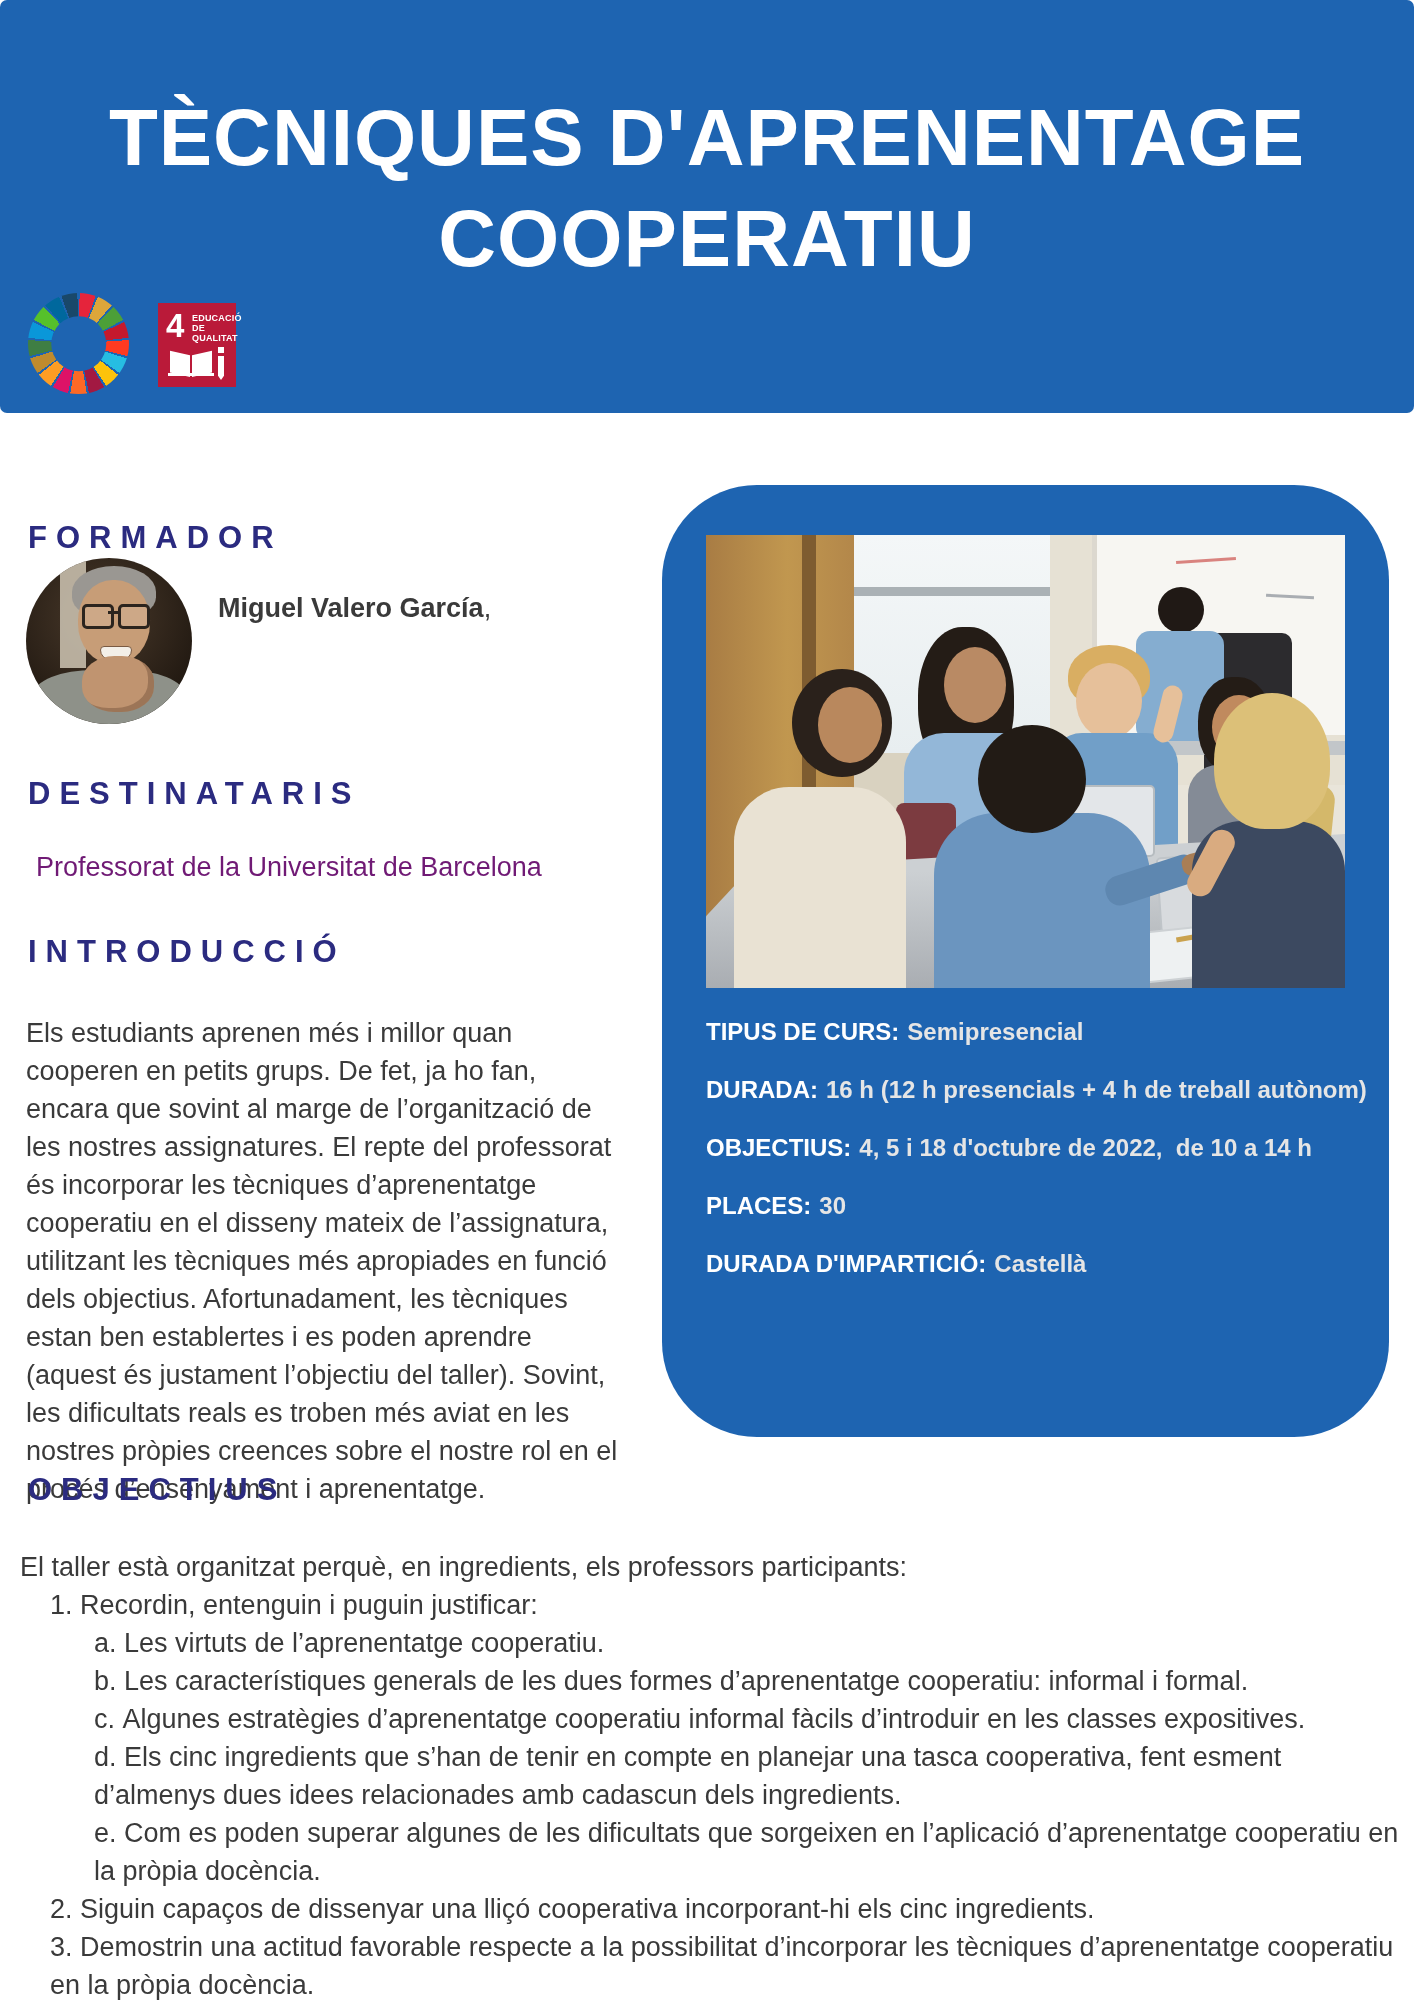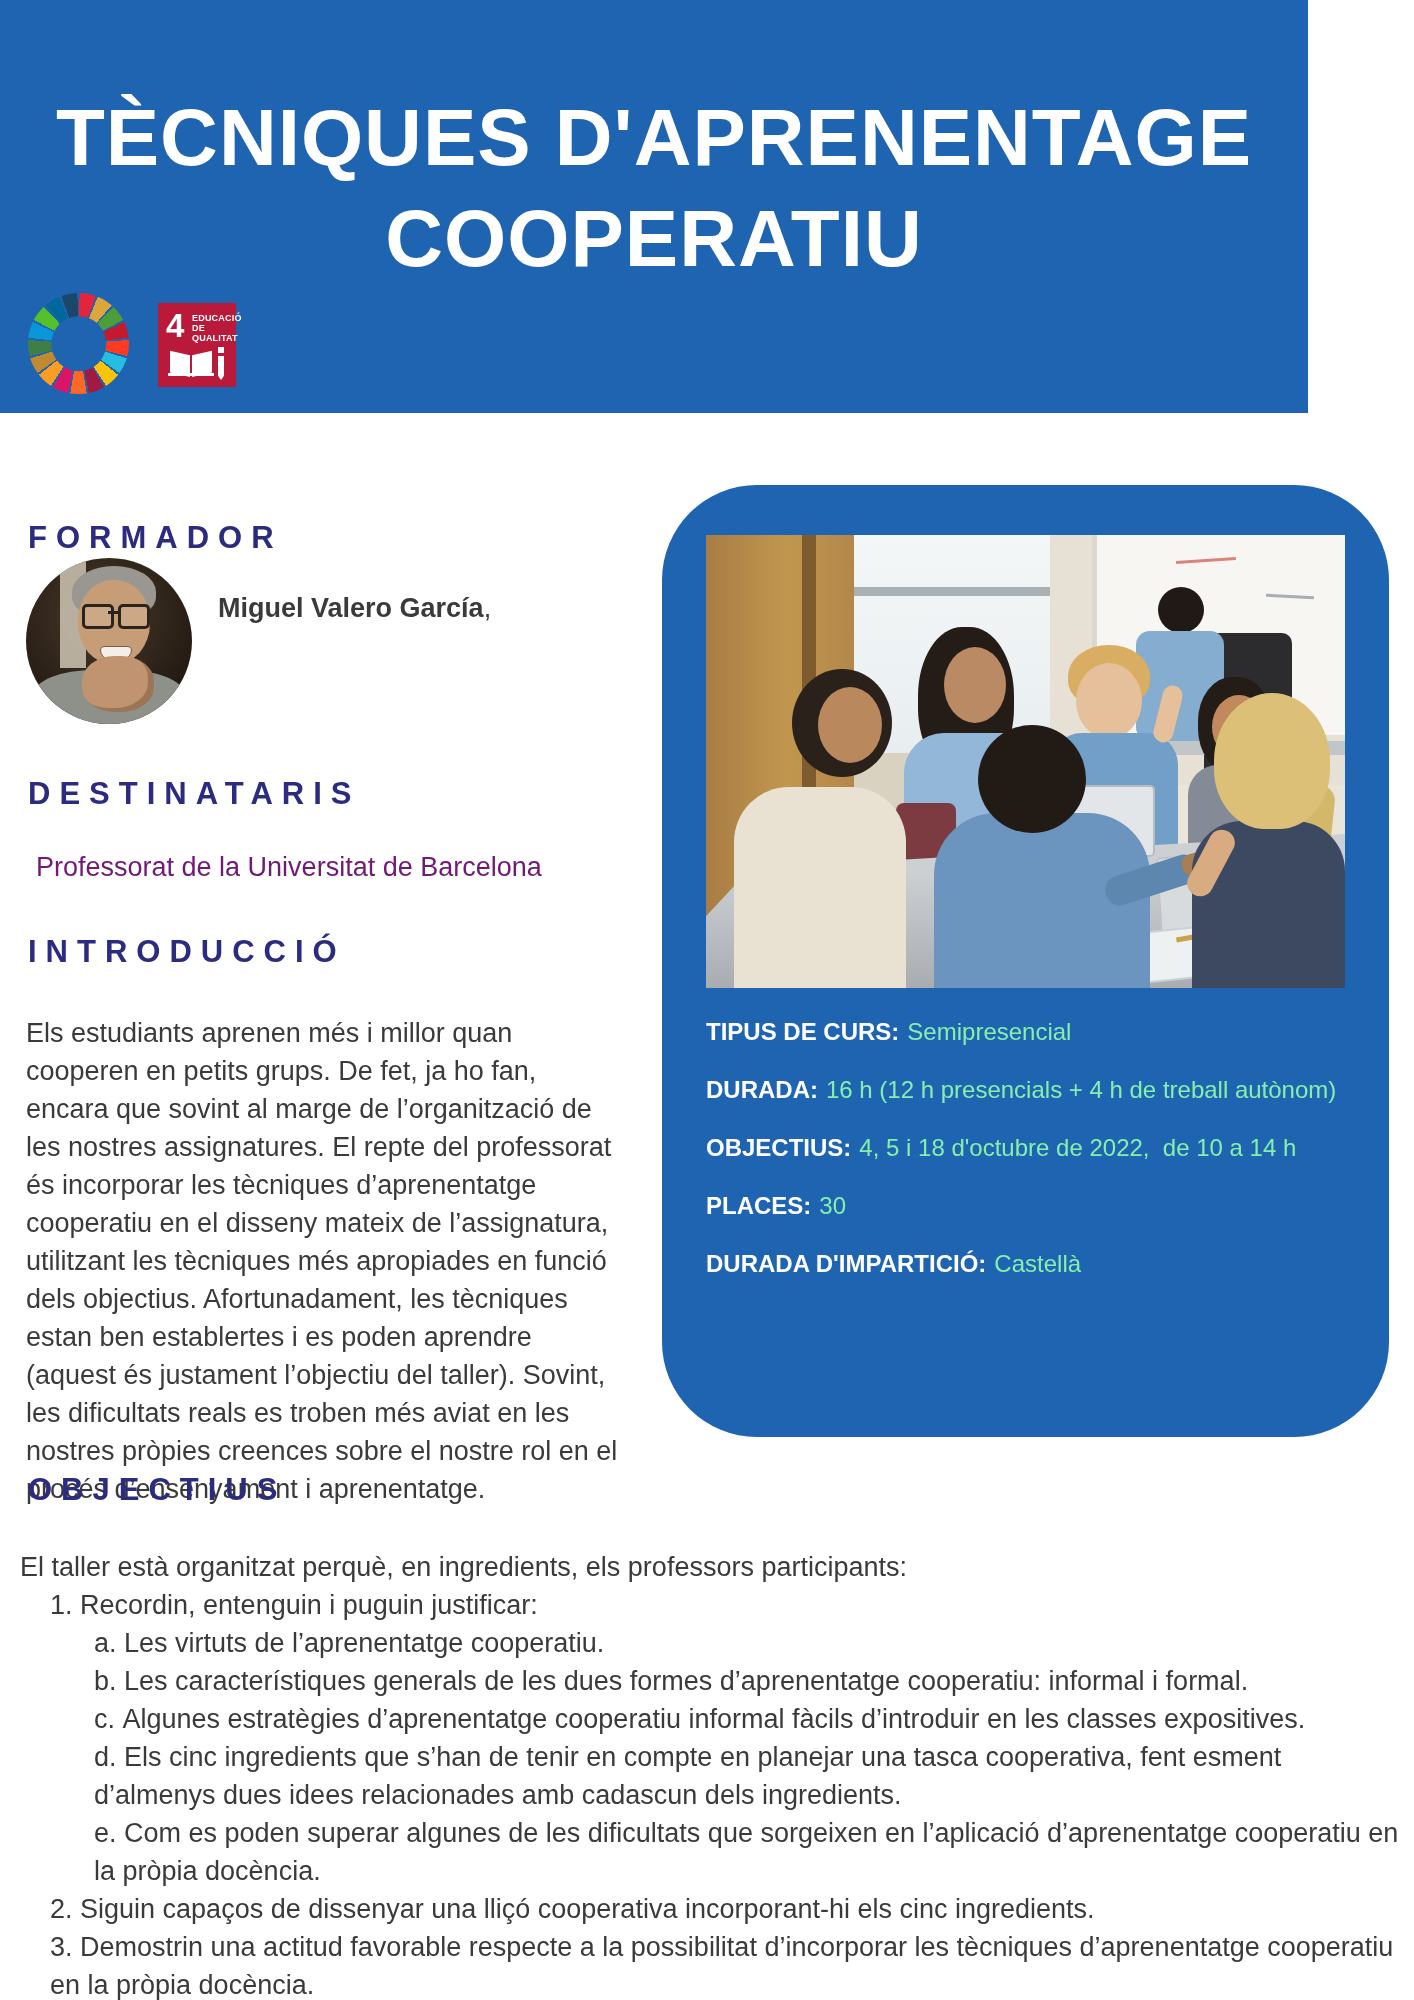--- a/index.html
+++ b/index.html
@@ -1,20 +1,20 @@
 <!DOCTYPE html>
 <html><head>
 <meta charset="utf-8">
 <style>
   html,body{margin:0;padding:0;background:#ffffff;}
   .page{position:relative;width:1414px;height:2000px;background:#ffffff;overflow:hidden;
         font-family:"Liberation Sans","DejaVu Sans",sans-serif;color:#3e3e3e;}
 
   
-  .header{position:absolute;left:0;top:0;width:1308px;height:413px;background:#1e64b1;}
+  .header{position:absolute;left:0;top:0;width:1414px;height:413px;background:#1e64b1;border-radius:7px;}
   .header h1{margin:0 auto;padding-top:88px;max-width:1350px;text-align:center;
              color:#ffffff;font-size:80px;font-weight:bold;line-height:1.26;letter-spacing:1px;}
   .sdg-wheel{position:absolute;left:28px;top:293px;width:101px;height:101px;border-radius:50%;}
   .sdg-wheel .hole{position:absolute;left:50%;top:50%;width:55%;height:55%;transform:translate(-50%,-50%);
                    border-radius:50%;background:#1e64b1;}
   .sdg-badge{position:absolute;left:158px;top:303px;width:78px;height:84px;background:#ba1a39;}
   .badge-num{position:absolute;left:8px;top:6px;color:#fff;font-size:33px;font-weight:bold;line-height:1;}
   .badge-label{position:absolute;left:34px;top:10px;color:#fff;font-size:9px;font-weight:bold;line-height:10px;letter-spacing:.2px;}
   .book-icon{position:absolute;left:12px;top:44px;width:54px;height:34px;}
   .book-page-l{position:absolute;left:0;top:2px;width:20px;height:28px;background:#fff;
@@ -100,21 +100,21 @@
   .ph-m4-arm{left:398px;top:330px;width:96px;height:30px;border-radius:14px;background:#5e87b0;transform:rotate(-18deg);}
   .ph-m4-hand{left:476px;top:318px;width:26px;height:22px;border-radius:40%;background:#a97e55;transform:rotate(-14deg);}
   .ph-w6-torso{left:486px;top:286px;width:153px;height:167px;border-radius:50px 50px 0 0;background:#3c4960;}
   .ph-w6-hair{left:508px;top:158px;width:116px;height:136px;border-radius:50% 50% 44% 44%;background:#dcc078;}
   .ph-w6-pony{left:592px;top:250px;width:30px;height:160px;border-radius:16px;background:#d4b86a;transform:rotate(6deg);}
   .ph-w6-arm{left:492px;top:292px;width:26px;height:72px;border-radius:13px;background:#d9ab80;transform:rotate(28deg);}
 
   .card-details{position:absolute;left:44px;top:534px;width:660px;}
   .detail-row{margin-bottom:33px;font-size:24px;line-height:25px;white-space:nowrap;}
   .detail-row .lbl{color:#ffffff;font-weight:bold;margin-right:8px;}
-  .detail-row .val{color:#86efac;}
+  .detail-row .val{color:#e5e5e5;font-weight:bold;}
 
   
   .objectius-body{position:absolute;left:20px;top:1548px;width:1384px;font-size:27px;line-height:38px;color:#3a3a3a;}
   .objectius-body ol{margin:0;padding:0;}
   ol.num{list-style:decimal inside;padding-left:30px;}
   ol.alpha{list-style:lower-alpha inside;padding-left:44px;}
   ol.alpha li{padding-left:0;}
 </style>
 </head>
 <body>

